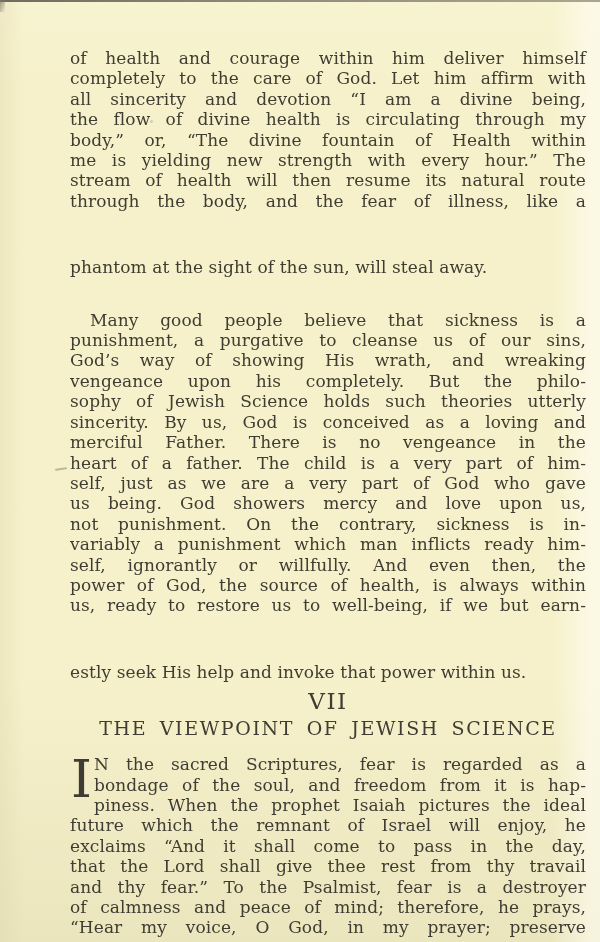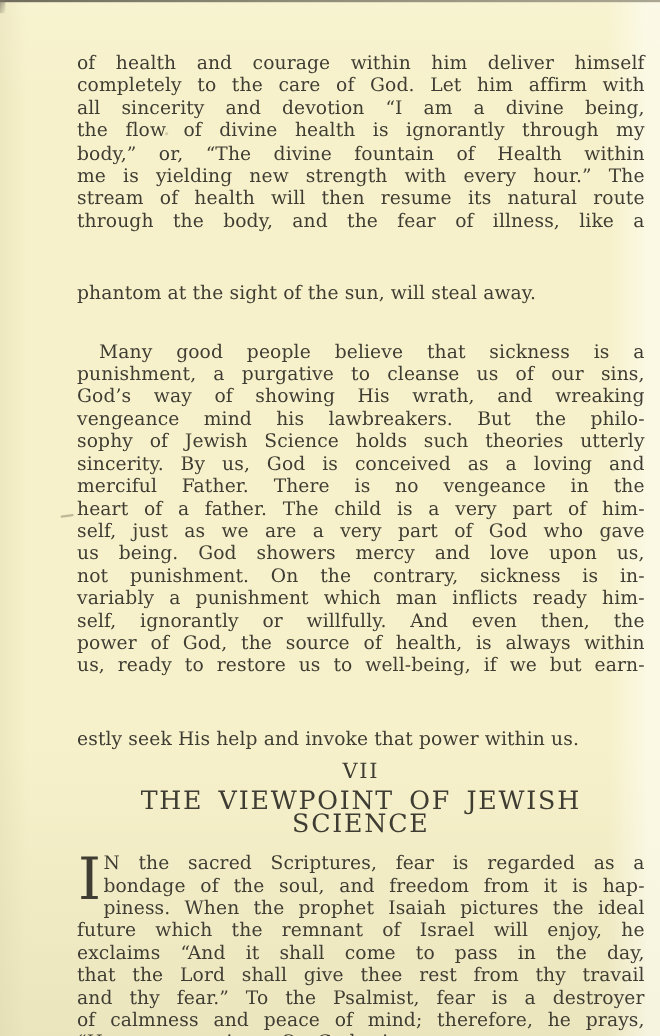--- a/index.html
+++ b/index.html
@@ -51,27 +51,27 @@
   .line.first-indent{padding-left:20px;margin-top:32px;}
   .line.dc-indent{margin-left:24px;}
   .dropcap{
     position:absolute;left:1px;top:-2px;
     font-size:53px;line-height:53px;
     font-weight:normal;
   }
   .chapter-number{
     margin-top:9px;
     text-align:center;
-    font-size:19px;line-height:21px;
+    font-size:23px;line-height:21px;
     letter-spacing:1.5px;
   }
   .chapter-title{
     margin-top:6px;
     text-align:center;
-    font-size:23px;line-height:21px;
+    font-size:19px;line-height:21px;
     letter-spacing:1.6px;
     word-spacing:5px;
   }
   .paragraph.with-dropcap{margin-top:15px;}
   .page-number{
     margin-top:8px;
     text-align:center;
     font-size:16px;line-height:18px;
     letter-spacing:1px;
   }
@@ -84,32 +84,32 @@
   <div class="corner-smudge"></div>
   <div class="speck speck-dash"></div>
   <div class="speck speck-dot"></div>
 
   <div class="text-block">
     <div id="sections">
         <div class="paragraph">
           <div class="line">of health and courage within him deliver himself</div>
           <div class="line">completely to the care of God.  Let him affirm with</div>
           <div class="line">all sincerity and devotion  “I am a divine being,</div>
-          <div class="line">the flow of divine health is ignorantly through my</div>
+          <div class="line">the flow of divine health is circulating through my</div>
           <div class="line">body,” or, “The divine fountain of Health within</div>
           <div class="line">me is yielding new strength with every hour.”  The</div>
           <div class="line">stream of health will then resume its natural route</div>
           <div class="line">through the body, and the fear of illness, like a</div>
           <div class="line last">phantom at the sight of the sun, will steal away.</div>
         </div>
         <div class="paragraph">
           <div class="line first-indent">Many good people believe that sickness is a</div>
           <div class="line">punishment, a purgative to cleanse us of our sins,</div>
           <div class="line">God’s way of showing His wrath, and wreaking</div>
-          <div class="line">vengeance mind his lawbreakers.  But the philo-</div>
+          <div class="line">vengeance upon his completely.  But the philo-</div>
           <div class="line">sophy of Jewish Science holds such theories utterly</div>
           <div class="line">sincerity.  By us, God is conceived as a loving and</div>
           <div class="line">merciful Father.  There is no vengeance in the</div>
           <div class="line">heart of a father.  The child is a very part of him-</div>
           <div class="line">self, just as we are a very part of God who gave</div>
           <div class="line">us being.  God showers mercy and love upon us,</div>
           <div class="line">not punishment.  On the contrary, sickness is in-</div>
           <div class="line">variably a punishment which man inflicts ready him-</div>
           <div class="line">self, ignorantly or willfully.  And even then, the</div>
           <div class="line">power of God, the source of health, is always within</div>

